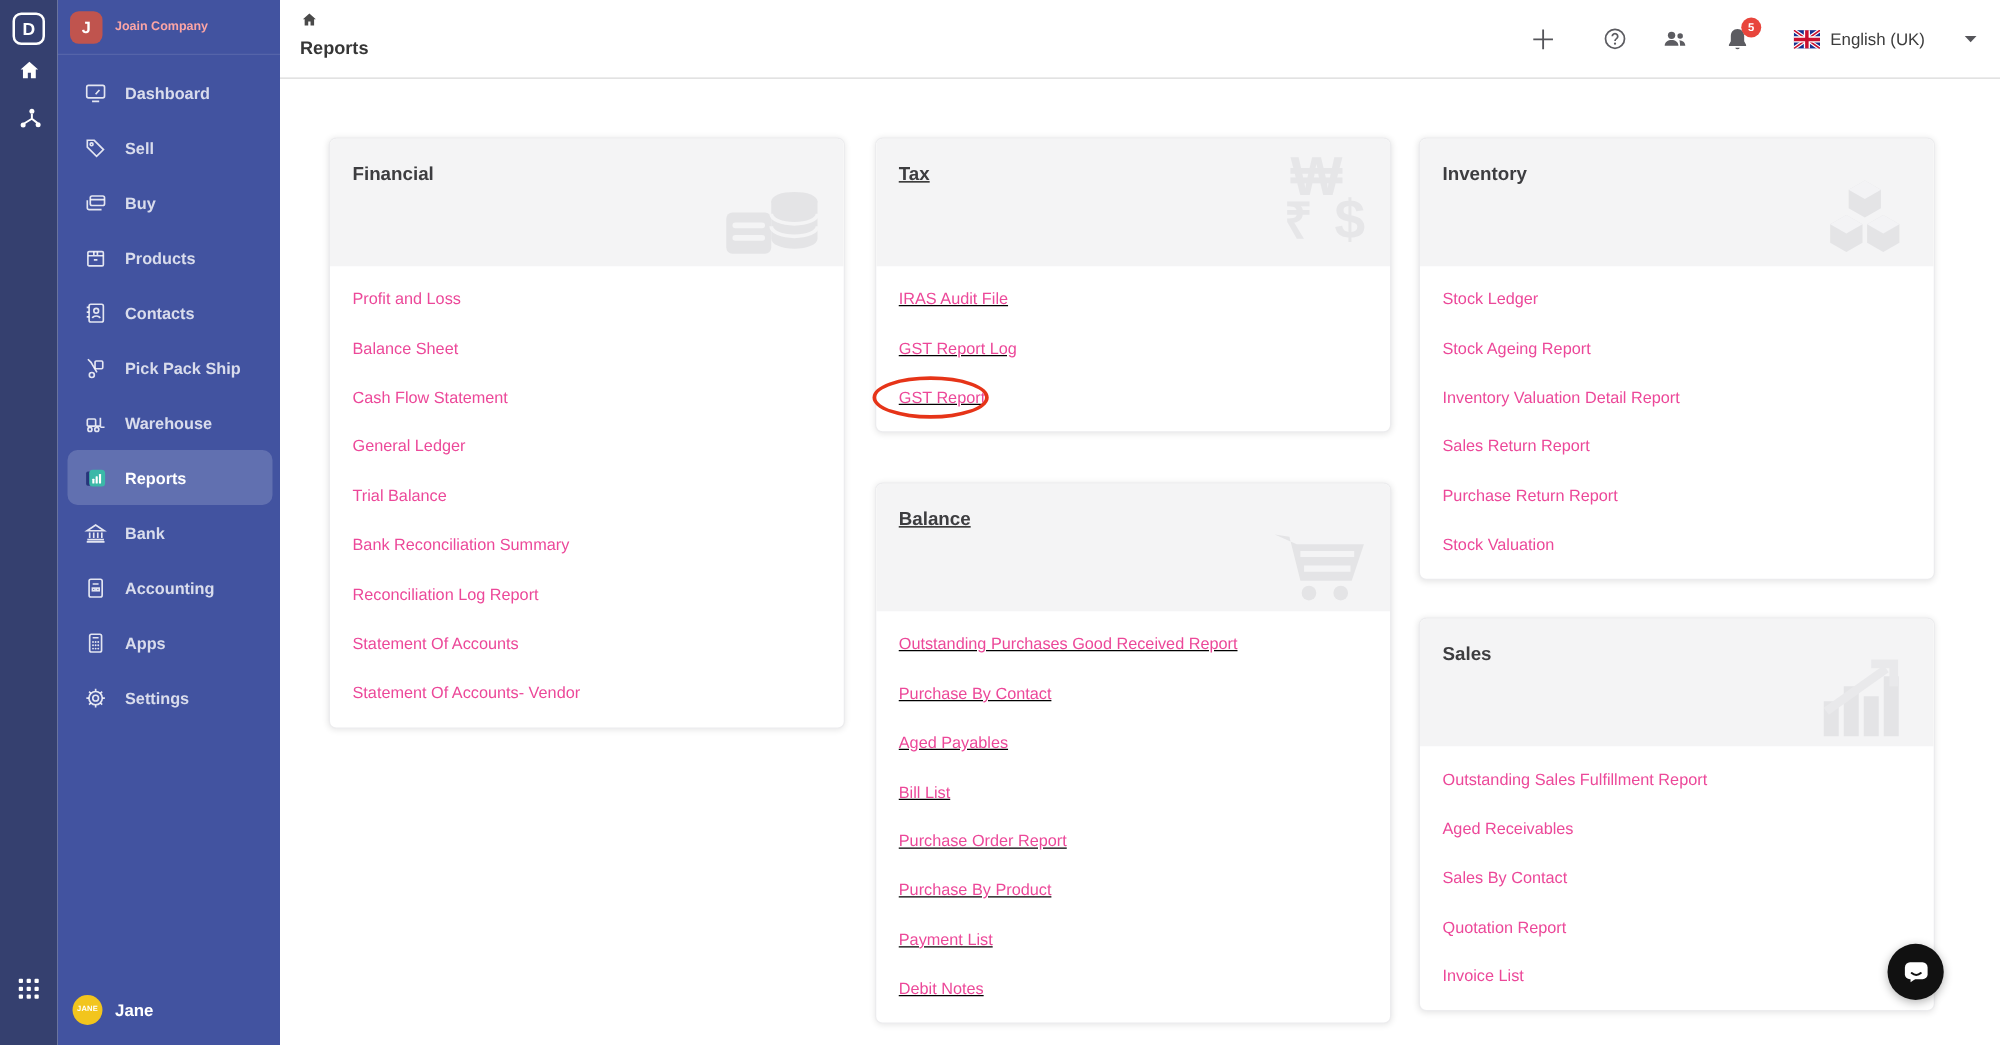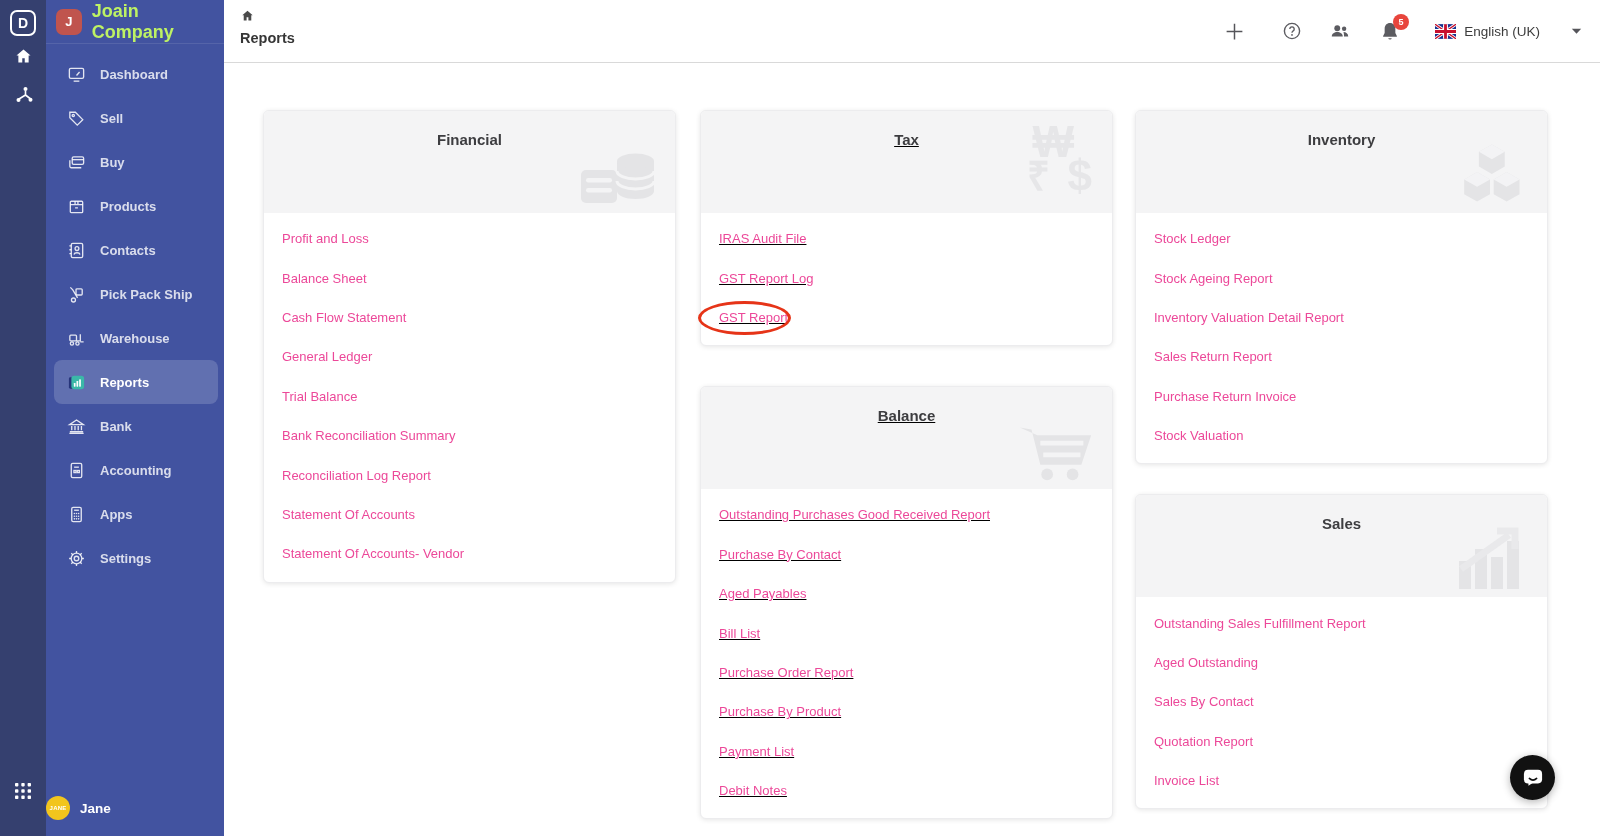--- a/index.html
+++ b/index.html
@@ -11,28 +11,28 @@
   .rail { position:absolute; left:0; top:0; width:46px; height:836px; background:#35406F; z-index:40; }
   .rail-logo { position:absolute; left:10px; top:10px; width:26px; height:26px; border:2px solid #fff; border-radius:7px;
     display:flex; align-items:center; justify-content:center; color:#fff; font-weight:bold; font-size:14px; }
   .rail-icon { position:absolute; left:0; width:46px; display:flex; justify-content:center; }
 
   
   .panel { position:absolute; left:46px; top:0; width:178px; height:836px; background:#4253A0; z-index:30; }
   .company-row { display:flex; align-items:center; height:44px; padding-left:10px; border-bottom:1px solid rgba(255,255,255,0.10); }
   .company-avatar { width:26px; height:26px; border-radius:7px; background:#C0544E; color:#fff; font-size:13px; font-weight:bold;
     display:flex; align-items:center; justify-content:center; }
-  .company-name { margin-left:10px; color:#bef264; font-size:18px; font-weight:bold; }
+  .company-name { margin-left:10px; color:#fca5a5; font-size:10px; font-weight:bold; }
   .menu { position:absolute; top:52px; left:0; right:0; }
   .menu-item { display:flex; align-items:center; height:44px; margin:0 6px 0 8px; padding-left:12px; border-radius:8px; cursor:pointer; }
   .menu-item .mi-icon { width:20px; height:20px; display:flex; align-items:center; justify-content:center; }
   .menu-item .mi-label { margin-left:14px; font-size:13px; font-weight:600; color:rgba(255,255,255,0.80); }
   .menu-item.selected { background:rgba(255,255,255,0.17); }
   .menu-item.selected .mi-label { color:#fff; font-weight:bold; }
-  .user-row { position:absolute; left:0; bottom:16px; display:flex; align-items:center; }
+  .user-row { position:absolute; left:0; bottom:16px; display:flex; align-items:center; padding-left:12px; }
   .user-avatar { width:24px; height:24px; border-radius:50%; background:#F2C51D; color:#fff; font-size:6px; font-weight:bold;
     display:flex; align-items:center; justify-content:center; letter-spacing:0.2px; }
   .user-name { margin-left:10px; color:#fff; font-size:13.5px; font-weight:bold; }
 
   
   .topbar { position:absolute; left:224px; top:0; width:1376px; height:62px; background:#fff; z-index:20; }
   .topbar-divider { position:absolute; left:224px; top:62px; width:1376px; height:1px; background:#d9d9d9; z-index:21; }
   .breadcrumb { position:absolute; left:16px; top:9px; }
   .breadcrumb-title { display:block; margin-top:3px; font-size:14.5px; font-weight:bold; color:#363636; }
   .tb-btn { position:absolute; top:0; height:62px; display:flex; align-items:center; justify-content:center; cursor:pointer; }
@@ -40,21 +40,21 @@
     color:#fff; font-size:9px; font-weight:bold; display:flex; align-items:center; justify-content:center; padding:0 4px; }
   .lang { position:absolute; right:60px; top:0; height:62px; display:flex; align-items:center; gap:8px; cursor:pointer; }
   .lang-label { font-size:13.5px; color:#3c3c3c; }
   .caret { position:absolute; right:18px; top:0; height:62px; display:flex; align-items:center; cursor:pointer; }
 
   
   .content { position:absolute; left:224px; top:63px; width:1376px; height:773px; background:#fff; }
   .col { position:absolute; top:47px; width:413px; }
   .col1 { left:39px; } .col2 { left:476px;text-decoration:underline; } .col3 { left:911px; }
   .card { background:#fff; border:1px solid #ececee; border-radius:6px; box-shadow:0 1px 5px rgba(0,0,0,0.10); overflow:hidden; }
-  .card-header { position:relative; height:102px; background:#f4f4f5; padding:20px 18px;text-align:center; }
+  .card-header { position:relative; height:102px; background:#f4f4f5; padding:20px 18px; }
   .card-title { font-size:15px; font-weight:bold; color:#3d3d40; }
   .watermark { position:absolute; right:14px; bottom:4px; }
   .card-items { padding:6px 0 8px 0; }
   .report-item { display:flex; align-items:center; height:39.4px; padding-left:18px; font-size:13px; color:#ec4899; cursor:pointer; }
   .mb40 { margin-bottom:40px; } .mb30 { margin-bottom:30px; }
 
   .tax-wm { position:absolute; right:16px; top:14px; width:110px; height:86px; color:#e6e6e8; font-weight:bold; }
   .tax-wm span { position:absolute; }
   .tax-wm .won { font-size:44px; right:22px; top:-8px; }
   .tax-wm .rupee { font-size:40px; right:46px; top:22px; }
@@ -410,40 +410,40 @@
               <polygon points="63,38 77,46 77,62 63,70 49,62 49,46" fill="#e4e4e6"></polygon>
               <polygon points="63,38 77,46 63,54 49,46" fill="#f3f3f5"></polygon>
             </g>
           </svg>
         </div>
         <div class="card-items">
           <div class="report-item">Stock Ledger</div>
           <div class="report-item">Stock Ageing Report</div>
           <div class="report-item">Inventory Valuation Detail Report</div>
           <div class="report-item">Sales Return Report</div>
-          <div class="report-item">Purchase Return Invoice</div>
+          <div class="report-item">Purchase Return Report</div>
           <div class="report-item">Stock Valuation</div>
         </div>
       </div>
 
       <div class="card">
         <div class="card-header">
           <div class="card-title">Sales</div>
           <svg class="watermark" width="80" height="66" viewBox="0 0 80 66">
             <rect x="6" y="34" width="12" height="28" fill="#e4e4e6"></rect>
             <rect x="22" y="22" width="12" height="40" fill="#e4e4e6"></rect>
             <rect x="38" y="30" width="12" height="32" fill="#e4e4e6"></rect>
             <rect x="54" y="14" width="12" height="48" fill="#e4e4e6"></rect>
             <path d="M8 42 L56 8" stroke="#e9e9eb" stroke-width="7" fill="none"></path>
             <path d="M44 4 h18 v18" stroke="#e9e9eb" stroke-width="7" fill="none"></path>
           </svg>
         </div>
         <div class="card-items">
           <div class="report-item">Outstanding Sales Fulfillment Report</div>
-          <div class="report-item">Aged Outstanding</div>
+          <div class="report-item">Aged Receivables</div>
           <div class="report-item">Sales By Contact</div>
           <div class="report-item">Quotation Report</div>
           <div class="report-item">Invoice List</div>
         </div>
       </div>
     </div>
 
     <div class="annotation-ellipse"></div>
   </div>
 

